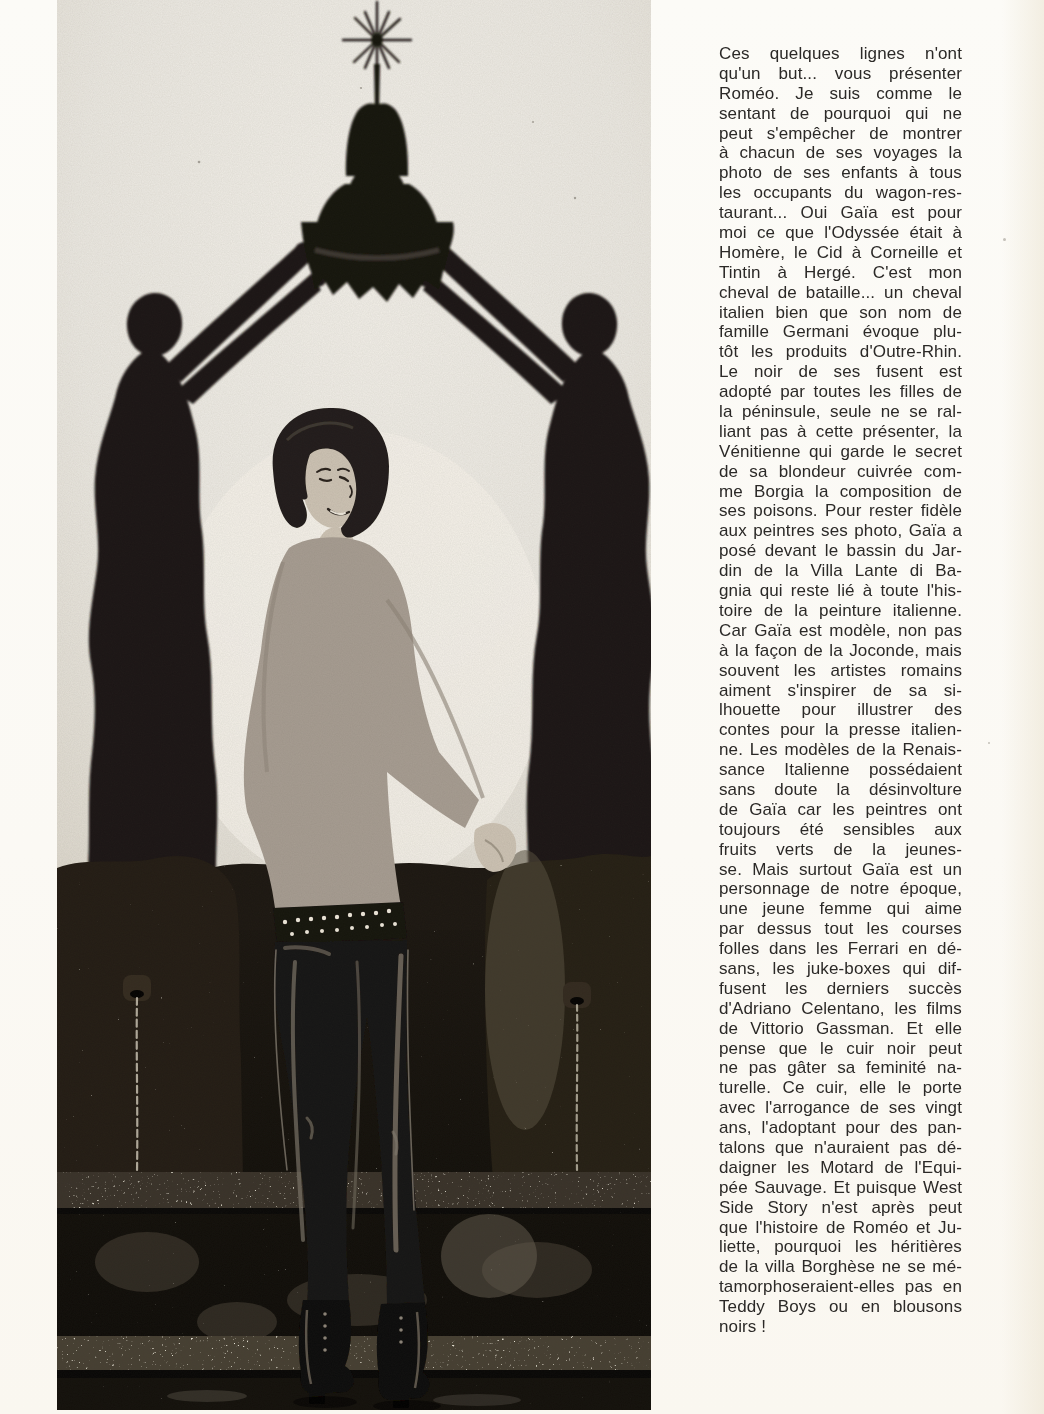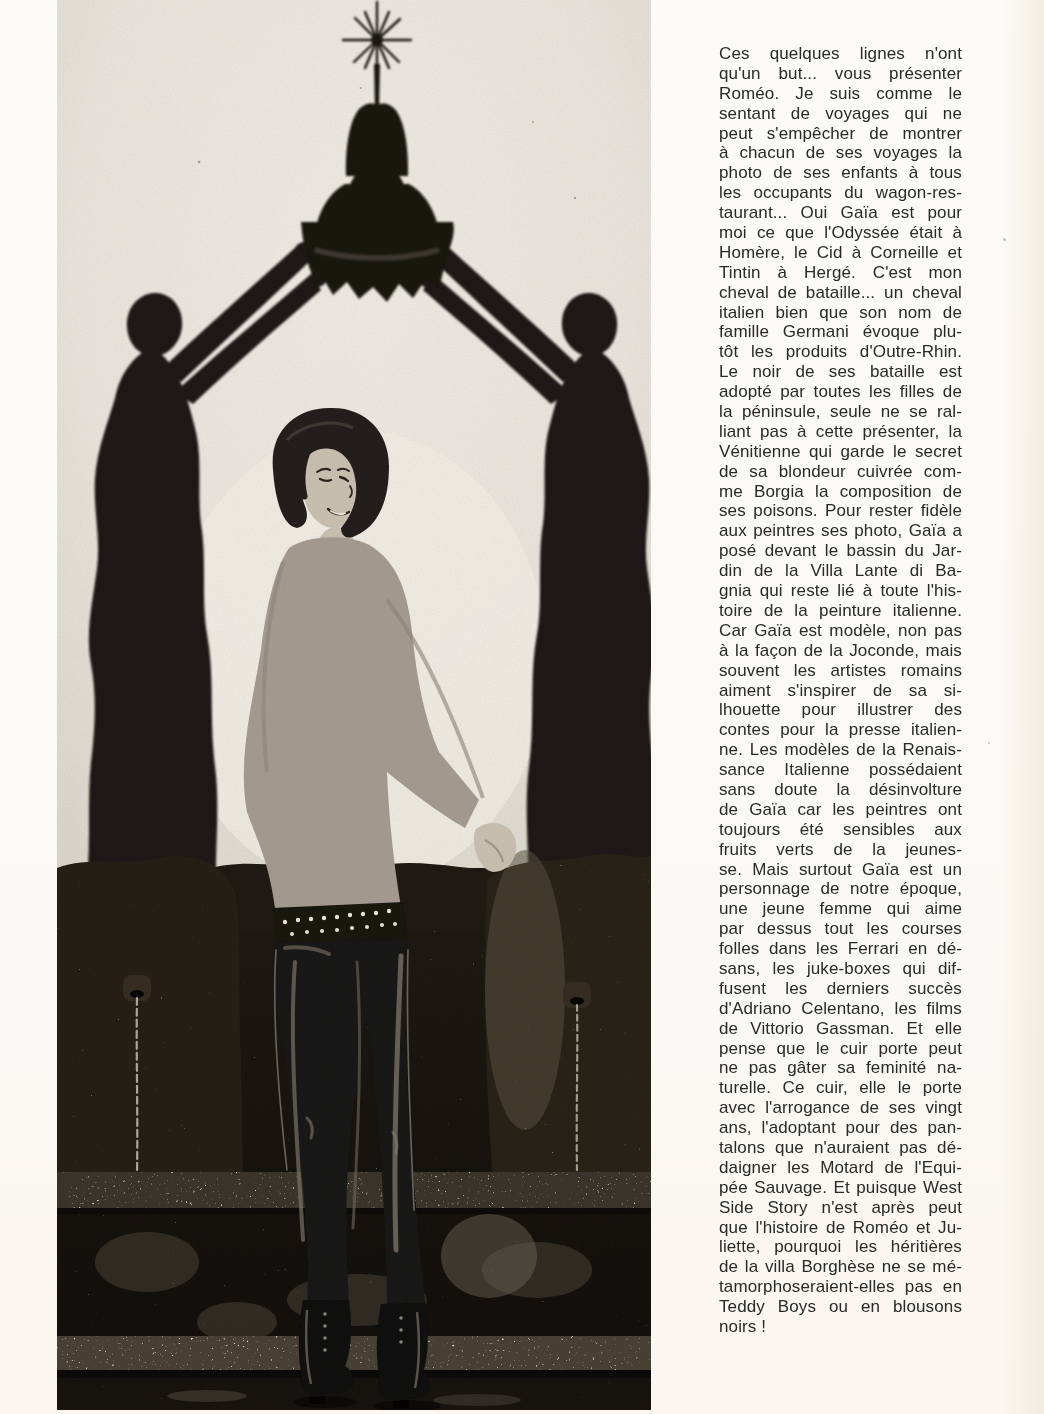--- a/index.html
+++ b/index.html
@@ -227,34 +227,34 @@
       </g>
 
       <rect x="0" y="0" width="594" height="1410" filter="url(#grain)" opacity="0.16"></rect>
     </svg>
   </figure>
 
   <div class="column" id="col">
       <div class="ln">Ces quelques lignes n'ont</div>
       <div class="ln">qu'un but... vous présenter</div>
       <div class="ln">Roméo. Je suis comme le repré-</div>
-      <div class="ln">sentant de voyages qui ne</div>
+      <div class="ln">sentant de pourquoi qui ne</div>
       <div class="ln">peut s'empêcher de montrer</div>
       <div class="ln">à chacun de ses voyages la</div>
       <div class="ln">photo de ses enfants à tous</div>
       <div class="ln">les occupants du wagon-res-</div>
       <div class="ln">taurant... Oui Gaïa est pour</div>
       <div class="ln">moi ce que l'Odyssée était à</div>
       <div class="ln">Homère, le Cid à Corneille et</div>
       <div class="ln">Tintin à Hergé. C'est mon</div>
       <div class="ln">cheval de bataille... un cheval</div>
       <div class="ln">italien bien que son nom de</div>
       <div class="ln">famille Germani évoque plu-</div>
       <div class="ln">tôt les produits d'Outre-Rhin.</div>
-      <div class="ln">Le noir de ses bataille est</div>
+      <div class="ln">Le noir de ses fusent est</div>
       <div class="ln">adopté par toutes les filles de</div>
       <div class="ln">la péninsule, seule ne se ral-</div>
       <div class="ln">liant pas à cette présenter, la</div>
       <div class="ln">Vénitienne qui garde le secret</div>
       <div class="ln">de sa blondeur cuivrée com-</div>
       <div class="ln">me Borgia la composition de</div>
       <div class="ln">ses poisons. Pour rester fidèle</div>
       <div class="ln">aux peintres ses photo, Gaïa a</div>
       <div class="ln">posé devant le bassin du Jar-</div>
       <div class="ln">din de la Villa Lante di Ba-</div>
@@ -274,21 +274,21 @@
       <div class="ln">fruits verts de la jeunes-</div>
       <div class="ln">se. Mais surtout Gaïa est un</div>
       <div class="ln">personnage de notre époque,</div>
       <div class="ln">une jeune femme qui aime</div>
       <div class="ln">par dessus tout les courses</div>
       <div class="ln">folles dans les Ferrari en dé-</div>
       <div class="ln">sans, les juke-boxes qui dif-</div>
       <div class="ln">fusent les derniers succès</div>
       <div class="ln">d'Adriano Celentano, les films</div>
       <div class="ln">de Vittorio Gassman. Et elle</div>
-      <div class="ln">pense que le cuir porte peut</div>
+      <div class="ln">pense que le cuir noir peut</div>
       <div class="ln">ne pas gâter sa feminité na-</div>
       <div class="ln">turelle. Ce cuir, elle le porte</div>
       <div class="ln">avec l'arrogance de ses vingt</div>
       <div class="ln">ans, l'adoptant pour des pan-</div>
       <div class="ln">talons que n'auraient pas dé-</div>
       <div class="ln">daigner les Motard de l'Equi-</div>
       <div class="ln">pée Sauvage. Et puisque West</div>
       <div class="ln">Side Story n'est après peut</div>
       <div class="ln">que l'histoire de Roméo et Ju-</div>
       <div class="ln">liette, pourquoi les héritières</div>

